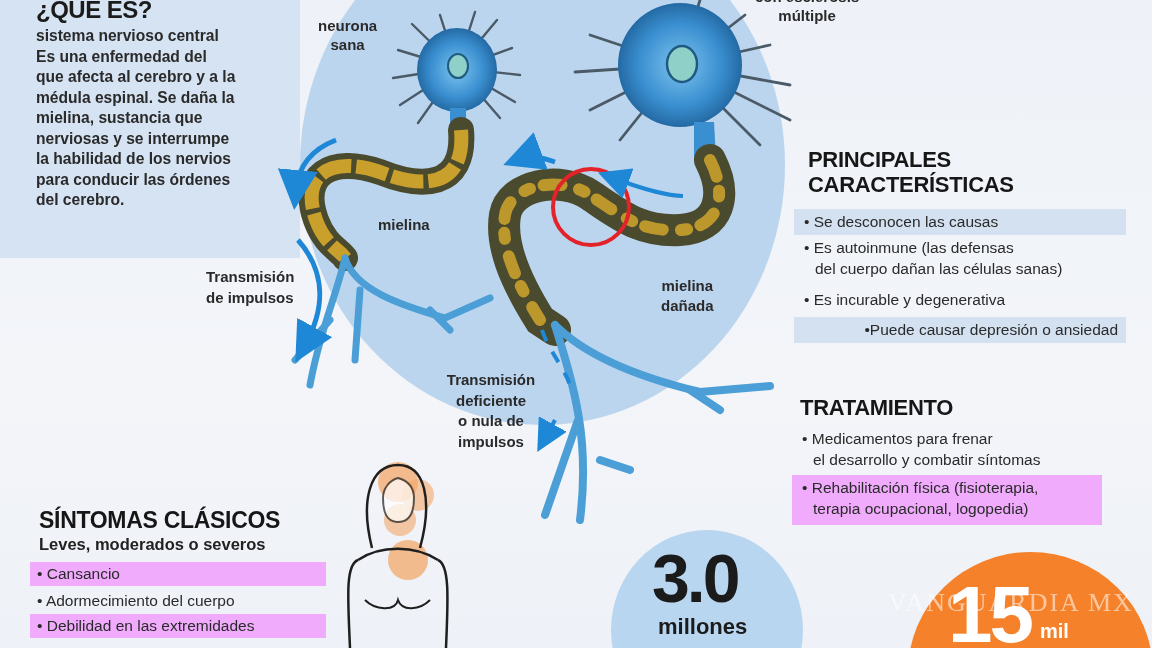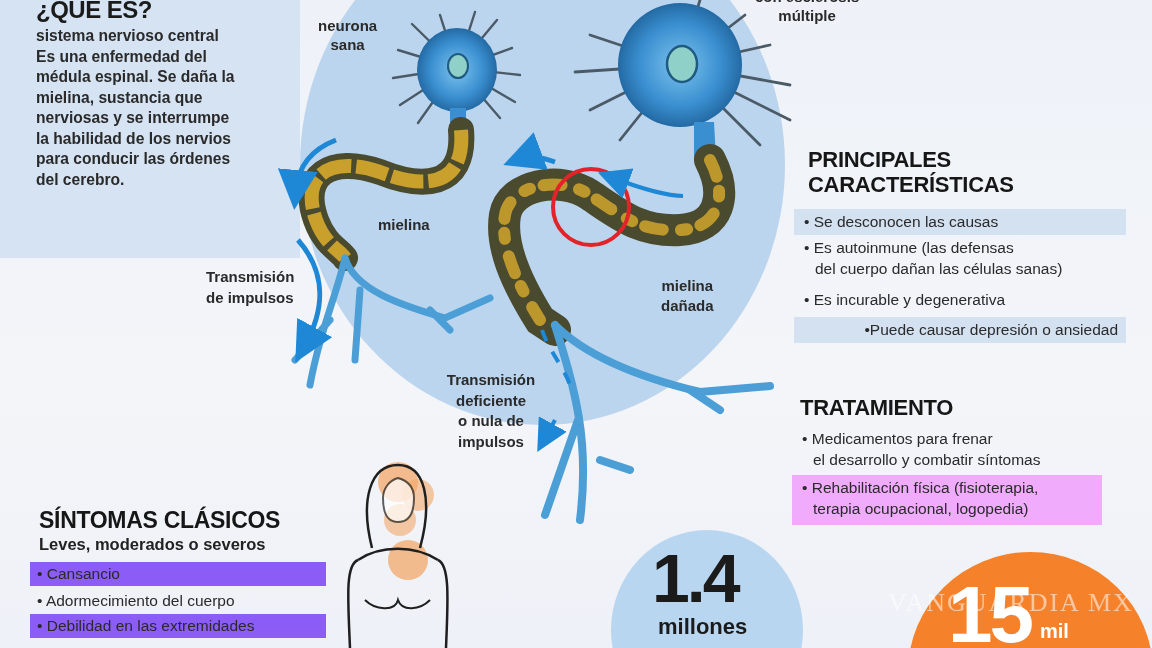--- a/index.html
+++ b/index.html
@@ -45,21 +45,21 @@
     font-family:"Liberation Sans", sans-serif;
     font-weight:900; font-size:22px; line-height:25px; color:#161616; letter-spacing:-0.3px;
   }
   .bullet {
     font-family:"Liberation Sans", sans-serif;
     font-size:15.5px; line-height:21px; color:#2a2a2a;
     padding:2px 8px 3px 10px;
   }
   .bullet.blue { background:#d3e1f1; }
   .bullet.gray { background:#f0abfc; }
-  .bullet.orange { background:#8b5cf6; }
+  .bullet.orange { background:#f0abfc; }
 
   
   .stat-blue {
     left:611px; top:530px; width:192px; height:200px; border-radius:50%;
     background:#b9d6f1;
   }
   .stat-orange {
     left:908px; top:552px; width:245px; height:240px; border-radius:50%;
     background:#f5822a;
   }
@@ -76,20 +76,21 @@
 <body>
 
 <div class="abs que-panel"></div>
 
 <div class="abs big-circle"></div>
 
 <div class="abs que-title">¿QUE ES?</div>
 <div class="abs que-body">
   <div>sistema nervioso central</div>
   <div>Es una enfermedad del</div>
+  <div>que afecta al cerebro y a la</div>
   <div>médula espinal. Se daña la</div>
   <div>mielina, sustancia que</div>
   <div>nerviosas y se interrumpe</div>
   <div>la habilidad de los nervios</div>
   <div>para conducir las órdenes</div>
   <div>del cerebro.</div>
 </div>
 
 <svg class="abs" style="left:0;top:0" width="1152" height="648">
   <defs>
@@ -236,20 +237,20 @@
 
 <div class="abs sec-title" style="left:39px;top:508px;font-size:23px;">SÍNTOMAS CLÁSICOS</div>
 <div class="abs" style="left:39px;top:535px;font-family:'Liberation Sans',sans-serif;font-weight:700;font-size:16.5px;color:#222;">Leves, moderados o severos</div>
 <div class="abs" style="left:30px;top:562px;width:296px;">
   <div class="bullet orange" style="padding:1px 8px 2px 7px;">• Cansancio</div>
   <div class="bullet" style="padding:4px 8px 3px 7px;">• Adormecimiento del cuerpo</div>
   <div class="bullet orange" style="padding:1px 8px 2px 7px;">• Debilidad en las extremidades</div>
 </div>
 
 <div class="abs stat-blue"></div>
-<div class="abs stat-num" style="left:652px;top:540px;font-size:68px;line-height:76px;color:#1b1b1b;">1.4</div>
+<div class="abs stat-num" style="left:652px;top:540px;font-size:68px;line-height:76px;color:#1b1b1b;">3.0</div>
 <div class="abs" style="left:658px;top:614px;font-family:'Liberation Sans',sans-serif;font-weight:900;font-size:22px;color:#1b1b1b;">millones</div>
 
 <div class="abs stat-orange"></div>
 <div class="abs stat-num" style="left:948px;top:575px;font-size:80px;line-height:80px;color:#ffffff;">15</div>
 <div class="abs" style="left:1040px;top:620px;font-family:'Liberation Sans',sans-serif;font-weight:900;font-size:20px;color:#ffffff;">mil</div>
 
 <div class="abs watermark">VANGUARDIA MX</div>
 
 </body></html>

